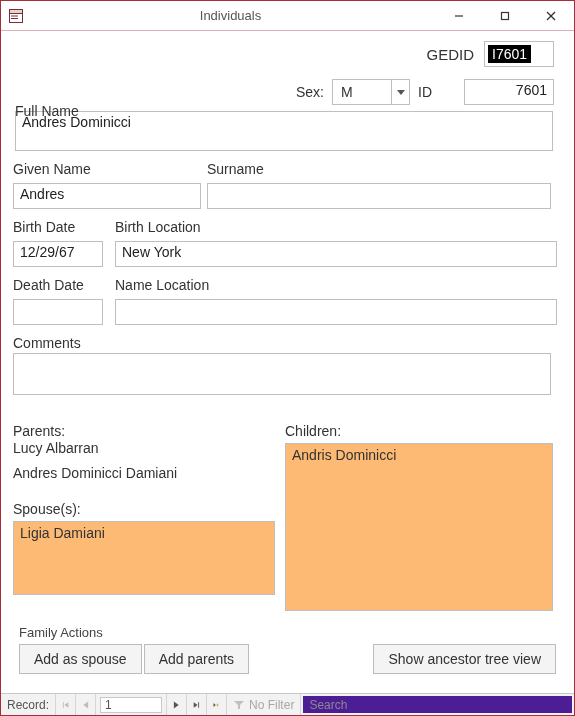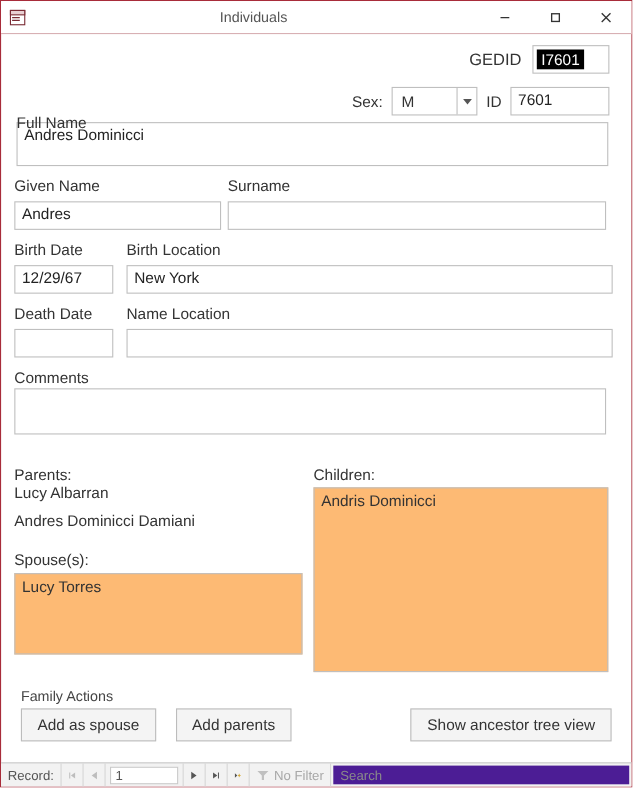--- a/index.html
+++ b/index.html
@@ -105,21 +105,21 @@
     padding-left: 8px;
     background: #fff;
     font-size: 14px;
   }
   .select-caret {
     position: absolute; right: 0; top: 0;
     width: 18px; height: 100%;
     border-left: 1px solid #bfbfbf;
     display: flex; align-items: center; justify-content: center;
   }
-  .id-box { width: 90px; text-align: left; padding-right: 6px; }
+  .id-box { width: 90px; text-align: right; padding-right: 6px; margin-left: 24px; }
   .full-name-input { width: 538px; margin-left: 2px; margin-top: 2px; height: 40px; }
   .two-col { display: flex; gap: 6px; }
   .col { display: flex; flex-direction: column; }
   .mt10 { margin-top: 10px; }
   .mt6 { margin-top: 6px; }
   .given-input { width: 188px; }
   .surname-input { width: 344px; }
   .birth-date-input { width: 90px; }
   .birth-loc-input { width: 442px; }
   .death-date-input { width: 90px; }
@@ -146,21 +146,21 @@
     margin-top: 14px;
   }
   .fa-label {
     font-size: 13px;
     color: #444;
     padding-left: 6px;
   }
   .fa-row {
     display: flex;
     align-items: center;
-    gap: 18px;
+    gap: 2px;
     margin-top: 4px;
     padding-left: 6px;
   }
   .btn {
     background: #f4f4f4;
     border: 1px solid #bcbcbc;
     height: 30px;
     padding: 0 18px;
     font-size: 14px;
     color: #333;
@@ -333,21 +333,21 @@
     </div>
 
     <div class="pc-row">
       <div class="parents-col">
         <div class="label">Parents:</div>
         <div class="plain-text">Lucy Albarran</div>
         <div class="plain-text" style="margin-top:6px">Andres Dominicci Damiani</div>
 
         <div class="label" style="margin-top:18px">Spouse(s):</div>
         <div class="listbox spouse-box" style="margin-top:4px">
-          <div>Lucy Torres</div>
+          <div>Ligia Damiani</div>
         </div>
       </div>
       <div class="children-col">
         <div class="label">Children:</div>
         <div class="listbox children-box" style="margin-top:4px">
           <div>Andris Dominicci</div>
         </div>
       </div>
     </div>
 

